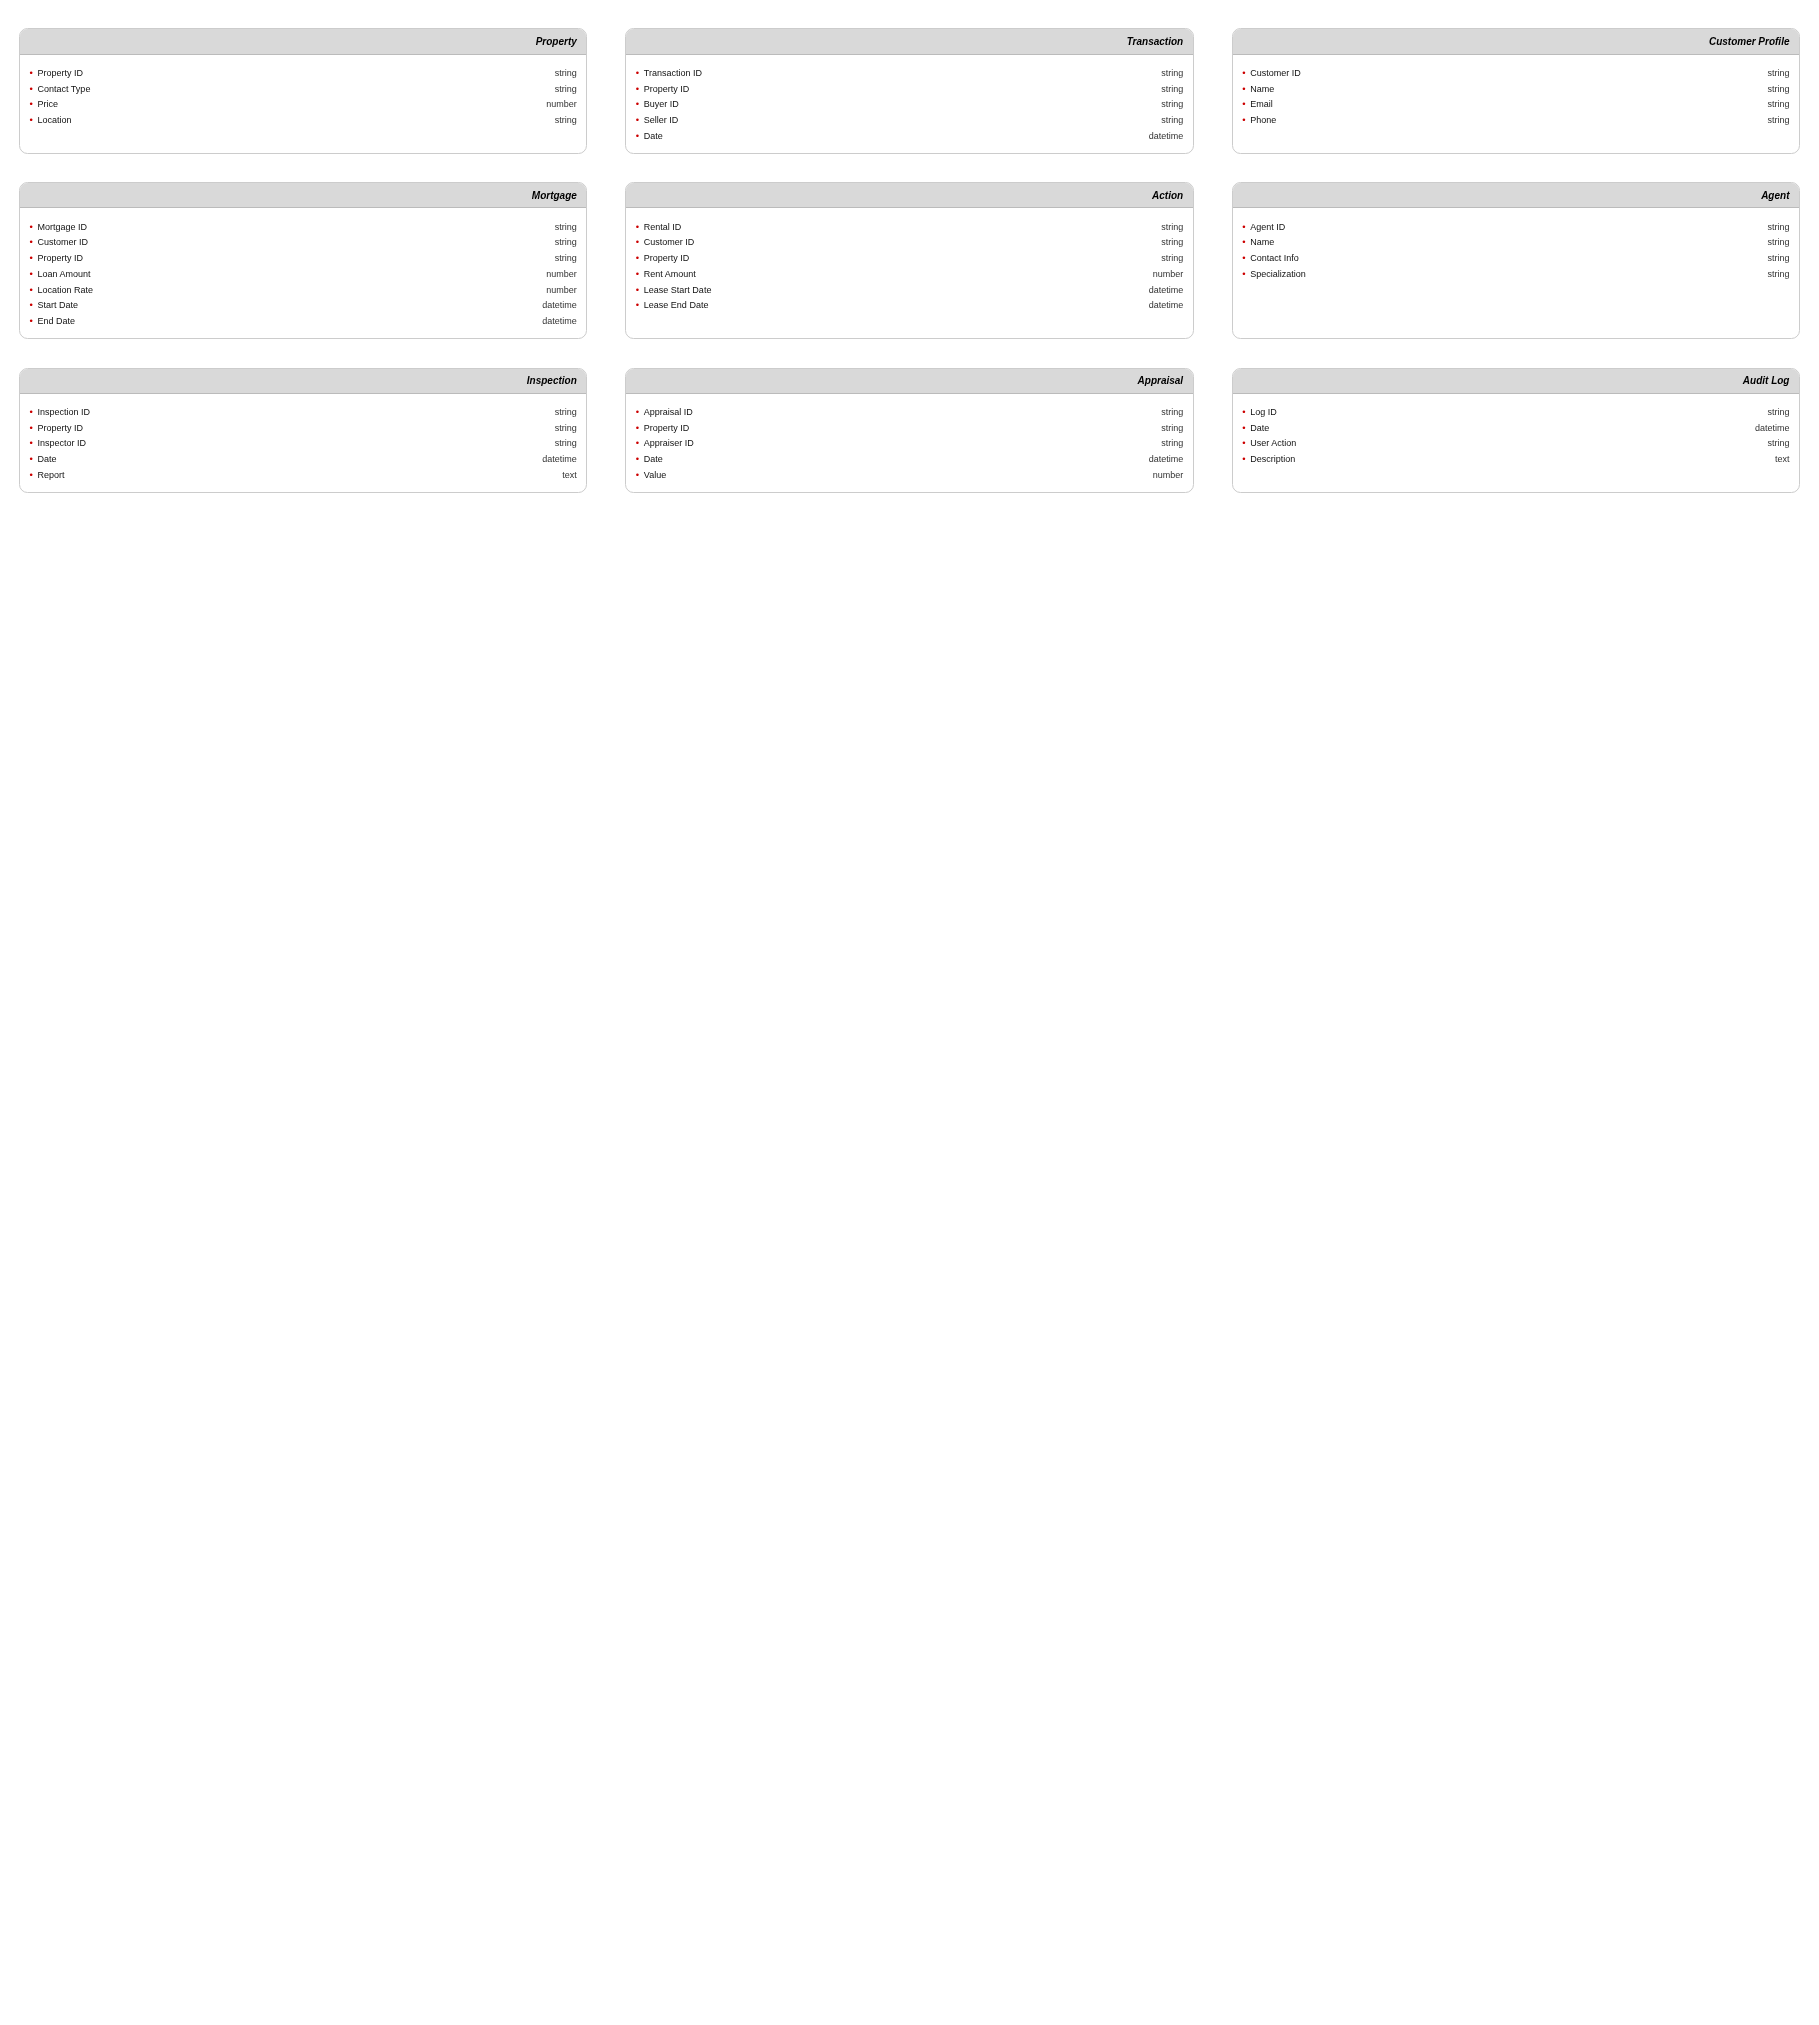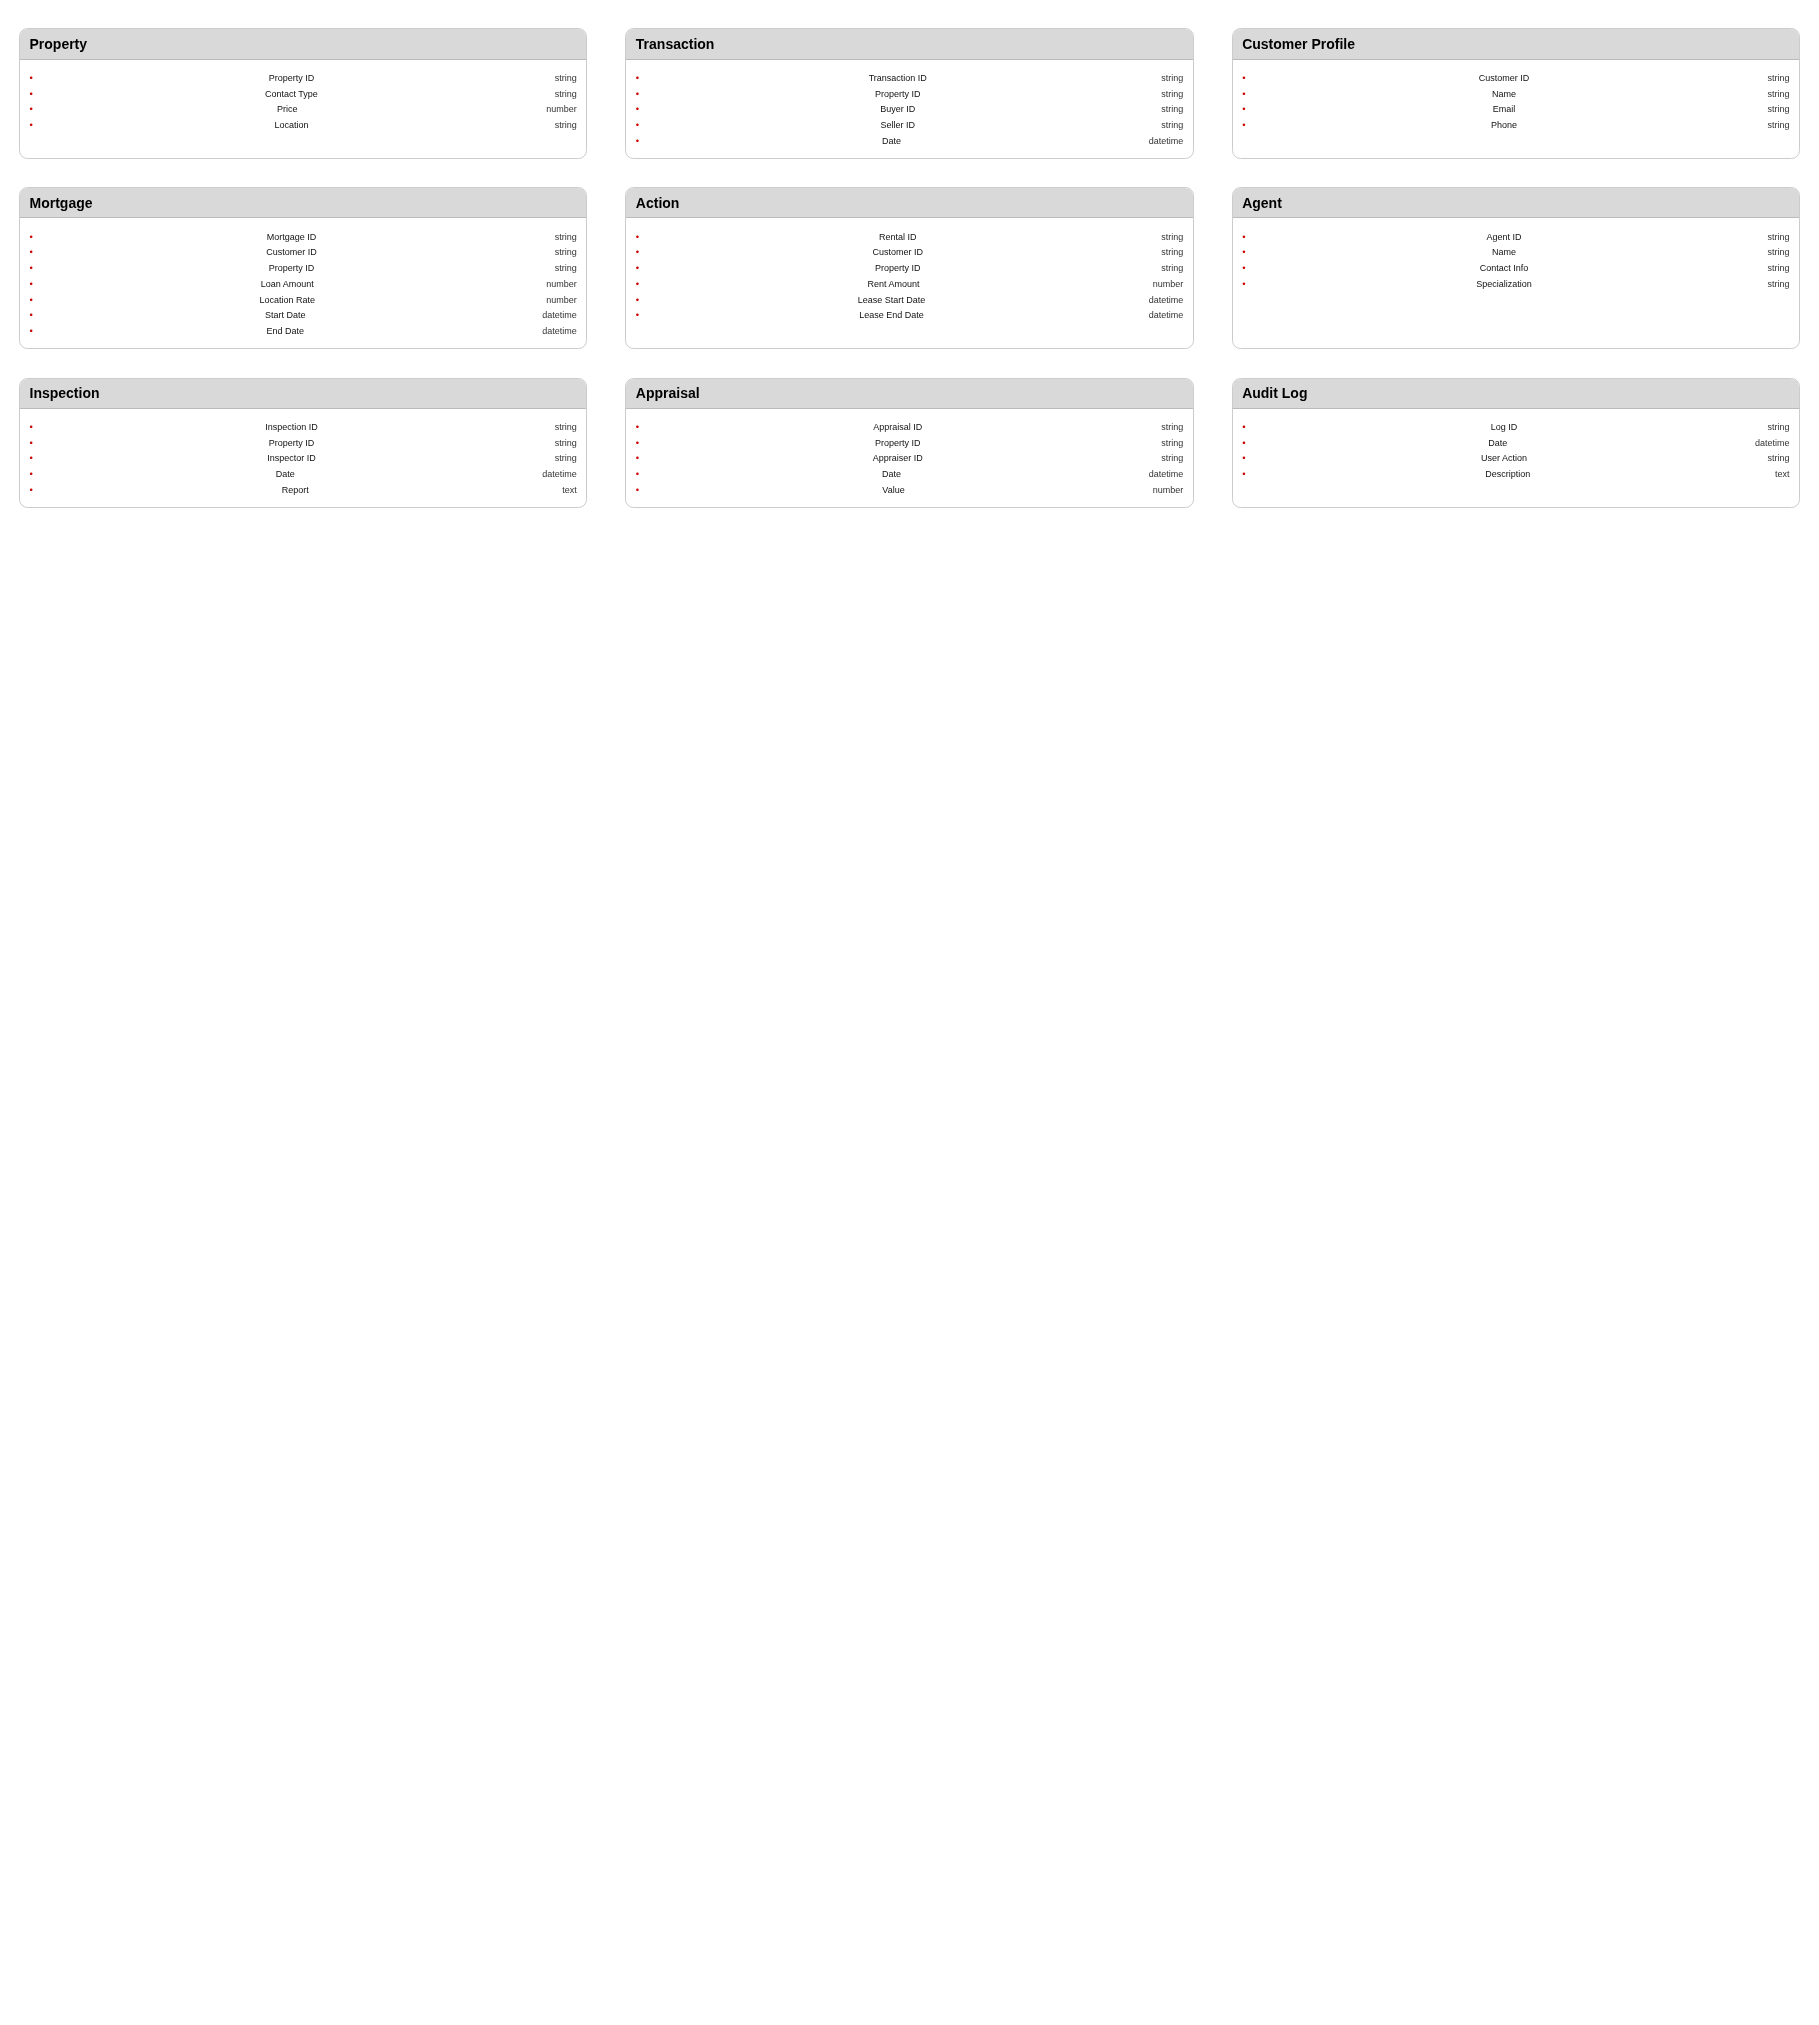--- a/index.html
+++ b/index.html
@@ -23,24 +23,25 @@
     .card {
       border: 0.9px solid #cccccc;
       border-radius: 8.5px;
       overflow: hidden;
       background: #ffffff;
     }
 
     .card-header {
       background: #d9d9d9;
       padding: 6.6px 9.5px;
-      text-align: left;
+      text-align: right;
       font-weight: bold;
-      font-size: 14px;
+      font-size: 10px;
       border-bottom: 0.5px solid #bbb;
+      font-style: italic;
     }
 
     .card-body {
       padding: 7.6px 9.5px;
     }
 
     .field-row {
       display: flex;
       align-items: baseline;
       margin: 4.7px 0;
@@ -50,21 +51,20 @@
       color: #cc0000;
       font-size: 9.5px;
       margin-right: 4.7px;
       flex-shrink: 0;
     }
 
     .field-name {
       font-size: 9px;
       color: #111;
       flex: 1;
-      text-align: center;
     }
 
     .field-type {
       font-size: 9px;
       color: #333;
       margin-left: 9.5px;
       white-space: nowrap;
       text-align: center;
     }
   </style>

